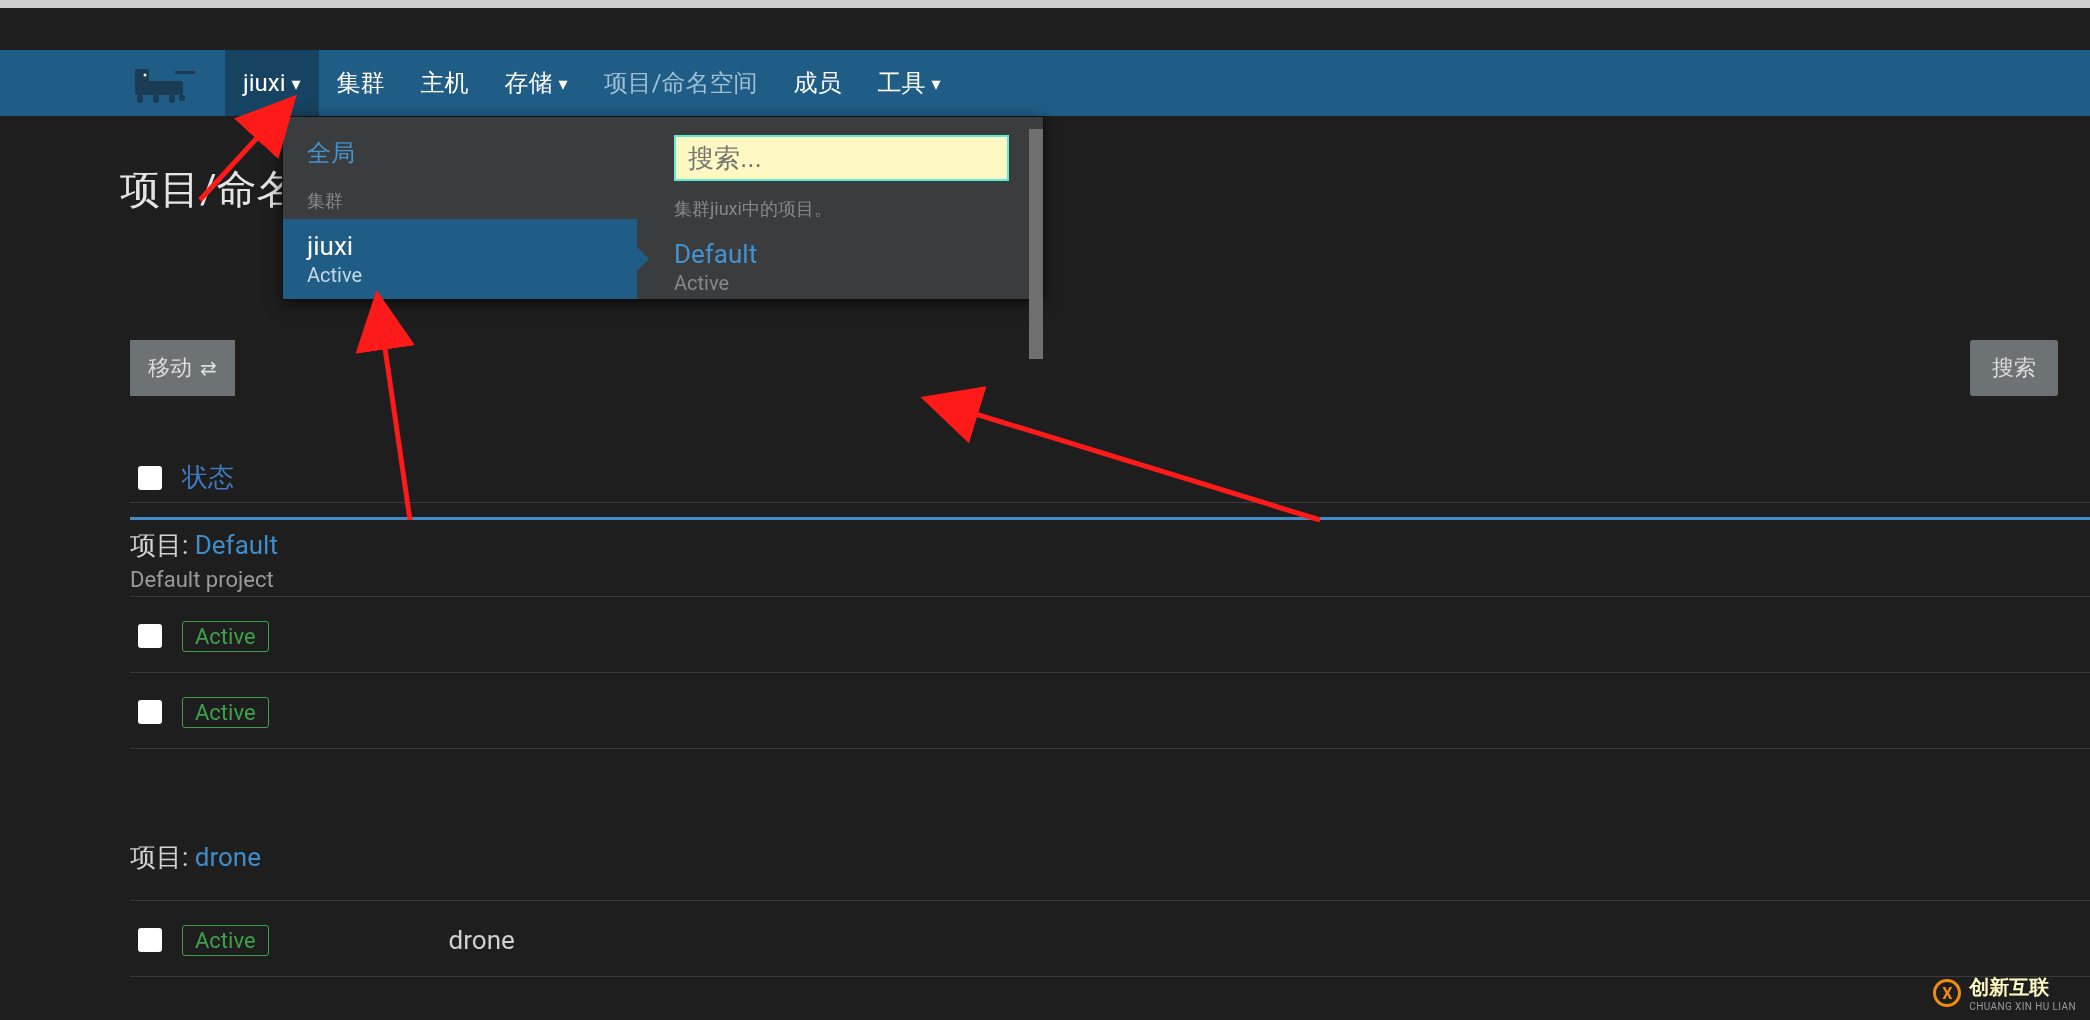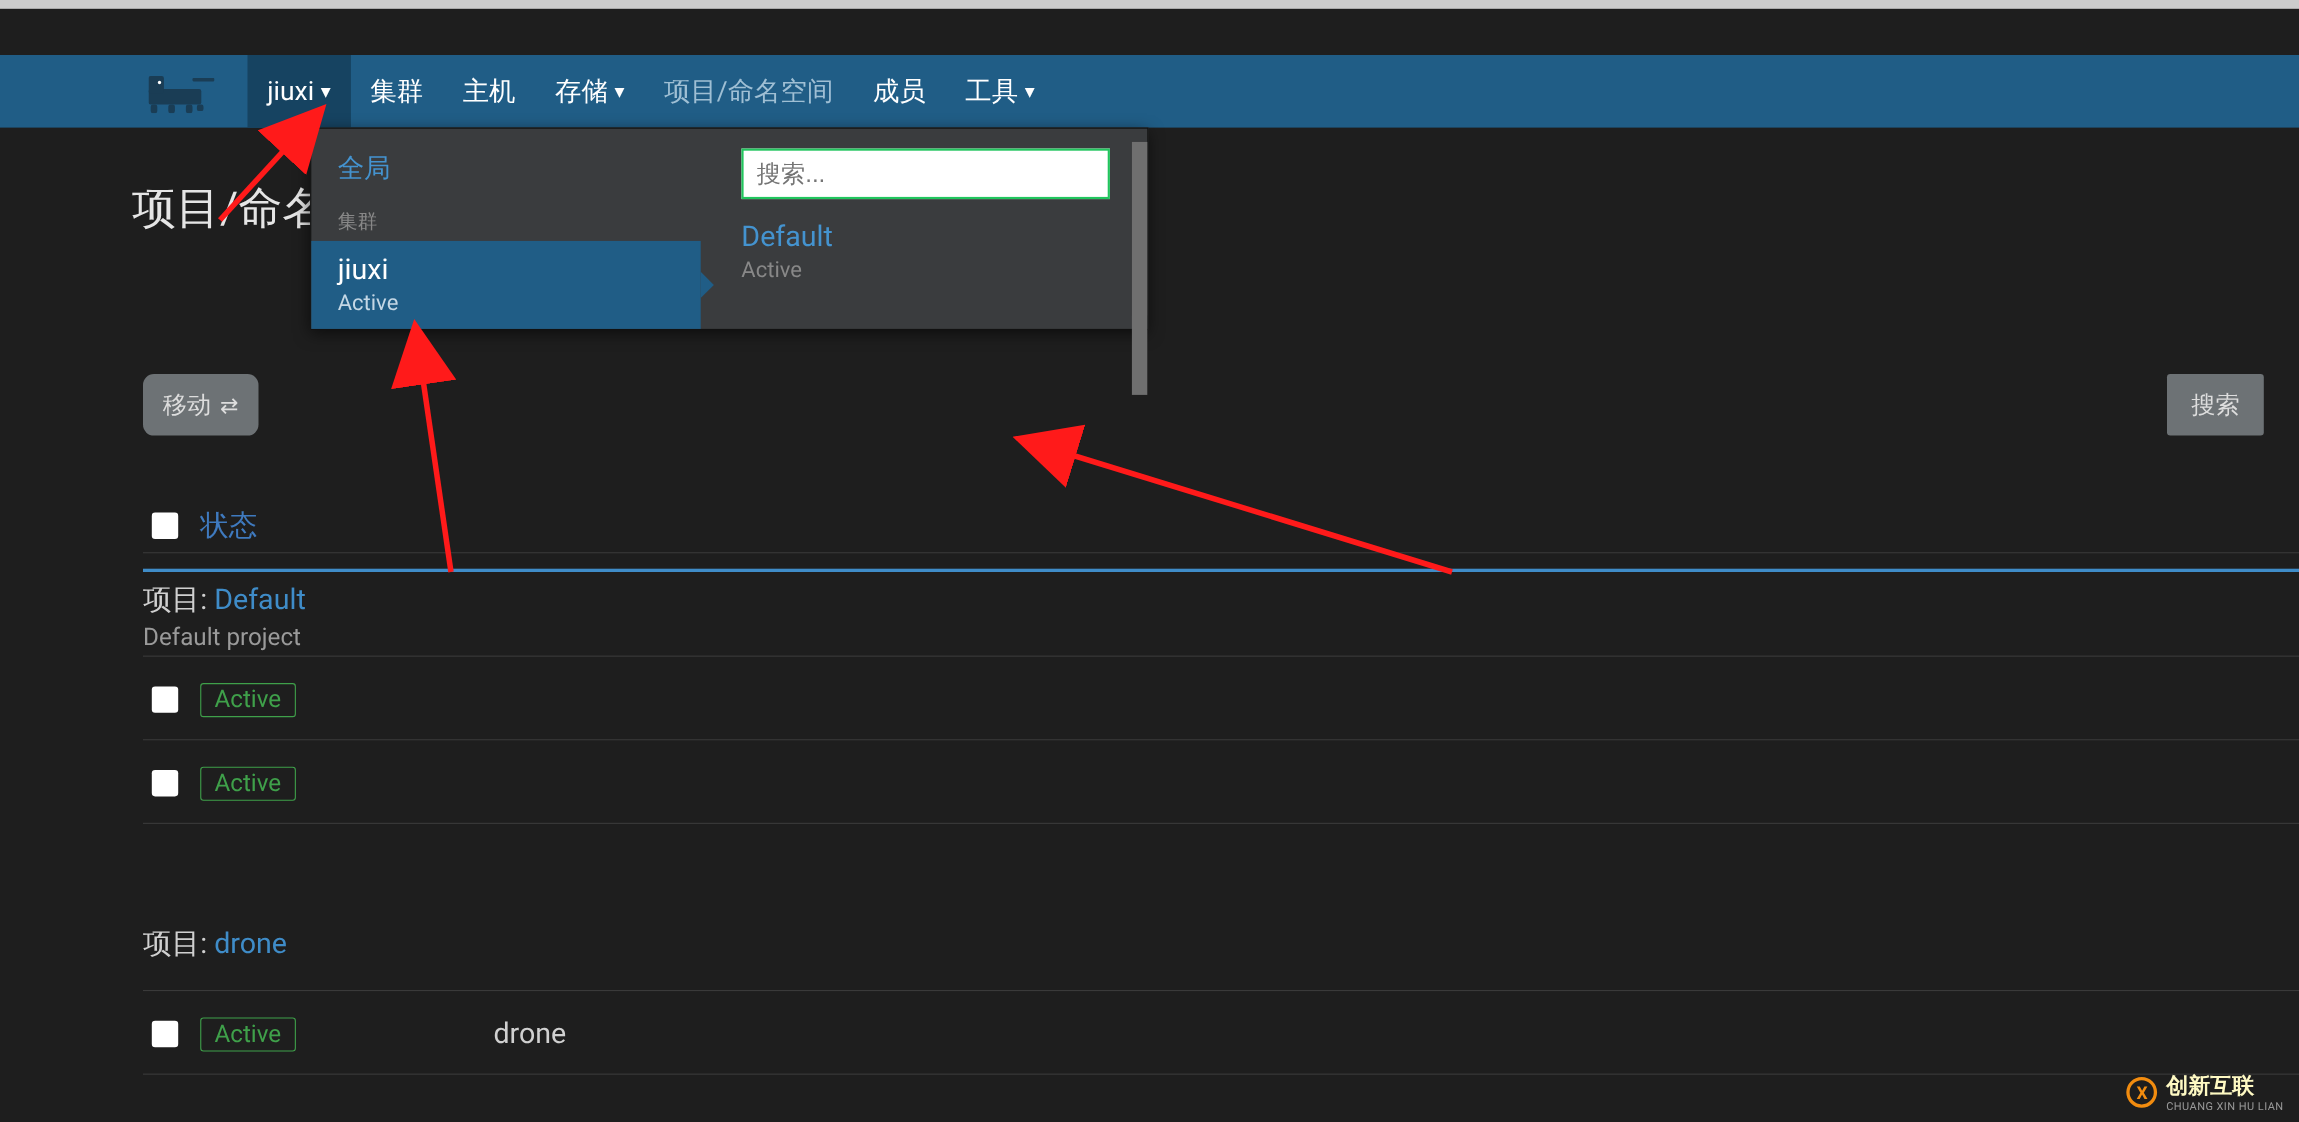--- a/index.html
+++ b/index.html
@@ -9,21 +9,21 @@
   .logo-box { width: 60px; height: 40px; margin-right: 30px; }
   .logo-svg { width: 60px; height: 40px; }
 
   .nav-item { color: #fff; font-size: 24px; display: flex; align-items: center; height: 66px; padding: 0 18px; cursor: pointer; }
   .nav-item.active { background: #164361; }
   .nav-item.muted { color: #9fbfd4; }
   .chev { margin-left: 6px; font-size: 18px; }
 
   .page-title { position: absolute; top: 162px; left: 120px; font-size: 40px; color: #e5e5e5; }
 
-  .action-btn { position: absolute; top: 340px; left: 130px; background: #6d7275; height: 56px; padding: 0 18px; display: flex; align-items: center; color: #ddd; font-size: 22px; border-radius: 10px; cursor: pointer; }
+  .action-btn { position: absolute; top: 340px; left: 130px; background: #6d7275; height: 56px; padding: 0 18px; display: flex; align-items: center; color: #ddd; font-size: 22px; border-radius: 0; cursor: pointer; }
   .action-btn .swap { margin-left: 8px; font-size: 20px; }
 
   .search-btn { position: absolute; top: 340px; right: 32px; background: #6d7275; height: 56px; padding: 0 22px; display: flex; align-items: center; color: #ddd; font-size: 22px; border-radius: 3px; cursor: pointer; }
 
   .big-check { width: 24px; height: 24px; background: #fff; border-radius: 3px; margin-right: 20px; flex-shrink: 0; }
 
   .header-row { position: absolute; top: 460px; left: 138px; right: 0; display: flex; align-items: center; }
   .header-label { color: #3f7abf; font-size: 26px; }
 
   .row-divider { position: absolute; left: 130px; right: 0; height: 1px; background: #3a3a3a; }
@@ -49,21 +49,21 @@
   .dd-item { padding: 12px 24px; cursor: pointer; }
   .dd-item .nm { color: #4493cf; font-size: 26px; }
   .dd-item .st { color: #888; font-size: 20px; margin-top: 2px; }
   .dd-item.sel { background: #205d86; position: relative; }
   .dd-item.sel .nm { color: #fff; }
   .dd-item.sel .st { color: #c4d7e5; }
   .dd-item.sel::after { content: ""; position: absolute; right: -12px; top: 50%; transform: translateY(-50%); border-left: 12px solid #205d86; border-top: 12px solid transparent; border-bottom: 12px solid transparent; }
 
   .dd-right-inner { position: absolute; left: 0; top: 0; bottom: 0; right: 16px; overflow: hidden; }
   .dd-search-wrap { margin: 18px 18px 10px; }
-  .dd-search { width: 100%; height: 46px; background: #ffffff; border: 2px solid #22c55e; color: #888; font-size: 22px; padding: 0 12px; outline: none; }
+  .dd-search { width: 100%; height: 46px; background: #fef9c3; border: 2px solid #5eead4; color: #888; font-size: 26px; padding: 0 12px; outline: none; }
   .dd-meta { color: #888; font-size: 18px; padding: 6px 18px 8px; }
   .dd-proj { padding: 10px 18px; border-bottom: 1px solid #4a4d4f; cursor: pointer; }
   .dd-proj:last-child { border-bottom: none; }
   .dd-proj .nm { color: #4493cf; font-size: 26px; }
   .dd-proj .st { color: #888; font-size: 20px; margin-top: 2px; }
 
   .dd-scroll { position: absolute; right: 0; top: 12px; bottom: 12px; width: 14px; background: #2f2f2f; }
   .dd-thumb { position: absolute; right: 0; top: 0; width: 14px; height: 230px; background: #6f6f6f; border-radius: 0; }
 
   
@@ -178,20 +178,21 @@
     <div class="dd-item sel" data-name="cluster-item-jiuxi">
       <div class="nm" data-name="cluster-name">jiuxi</div>
       <div class="st" data-name="cluster-status">Active</div>
     </div>
   </div>
   <div class="dd-right" data-name="dropdown-right-panel">
     <div class="dd-right-inner">
       <div class="dd-search-wrap">
         <input class="dd-search" data-name="project-search-input" placeholder="搜索..." style="">
       </div>
+      <div class="dd-meta" data-name="projects-meta-label">集群jiuxi中的项目。</div>
       <div class="dd-proj" data-name="project-item-default">
         <div class="nm">Default</div>
         <div class="st">Active</div>
       </div>
 
     </div>
     <div class="dd-scroll" data-name="dropdown-scrollbar-track">
       <div class="dd-thumb" data-name="dropdown-scrollbar-thumb"></div>
     </div>
   </div>

